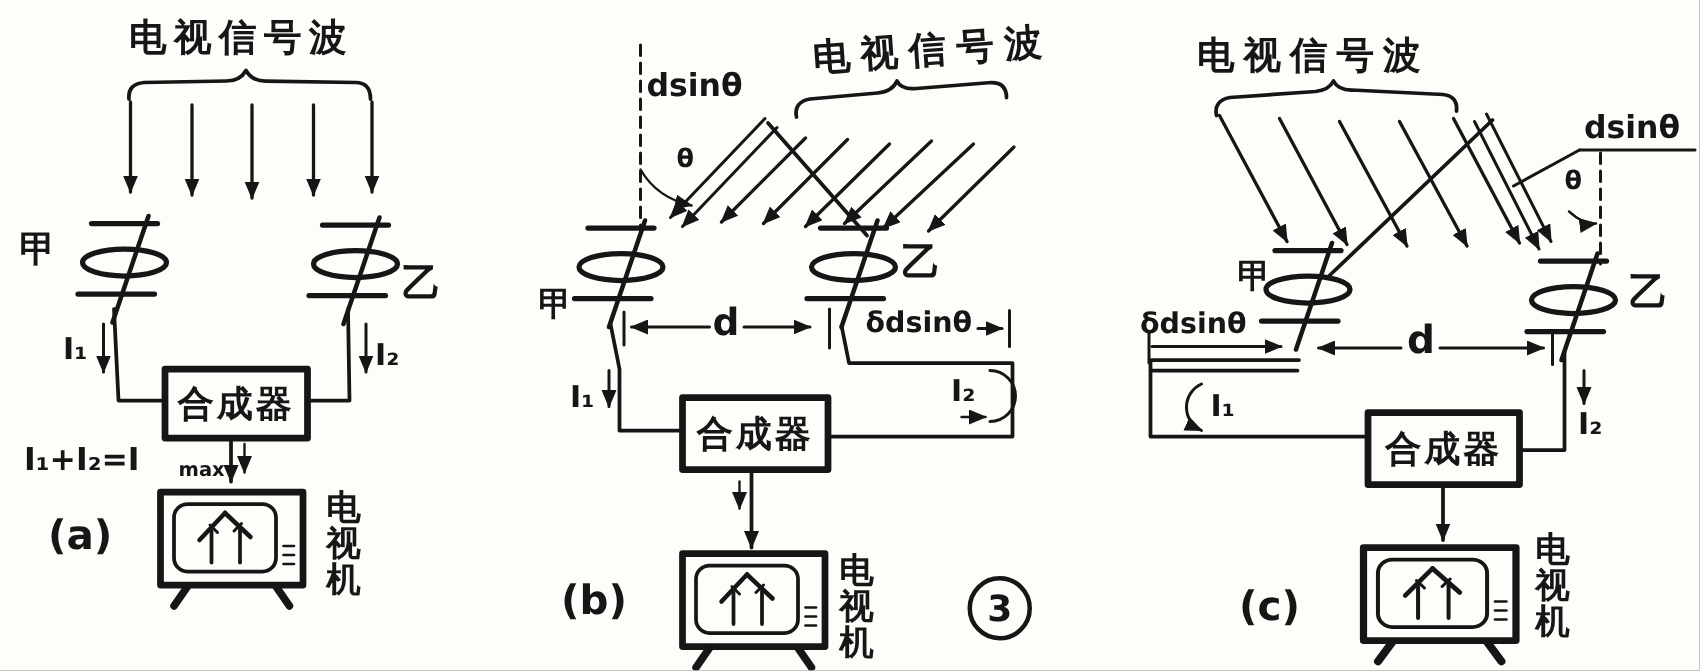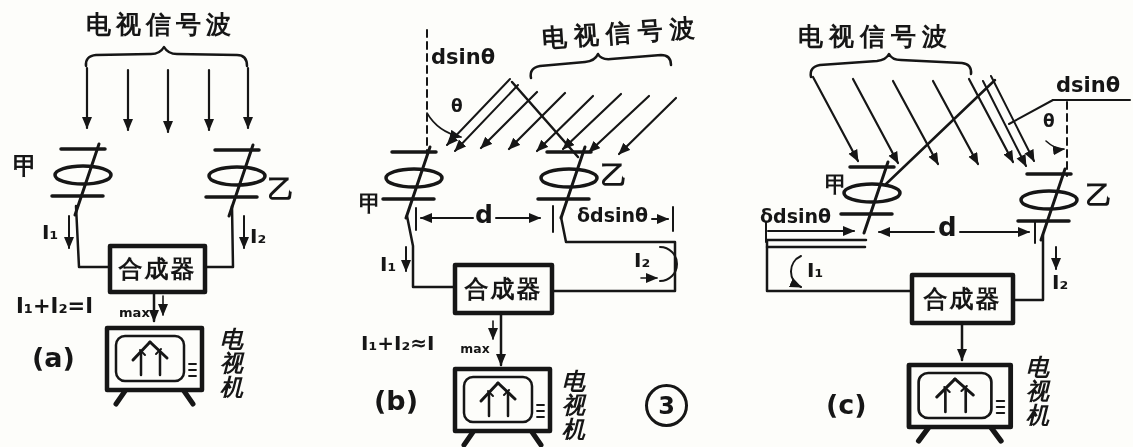--- a/index.html
+++ b/index.html
@@ -2,21 +2,21 @@
 <html><head>
 <meta charset="utf-8">
 <style>
   html,body{margin:0;padding:0;background:#9a9a9a;}
   .canvas{
     position:relative;width:1133px;height:447px;background:#fdfdfa;
     font-family:"DejaVu Sans","Liberation Sans",sans-serif;color:#161616;overflow:hidden;
   }
   .canvas svg.linework{position:absolute;left:0;top:0;}
   .t{position:absolute;font-weight:bold;white-space:nowrap;line-height:1;color:#161616;}
-  .vert{white-space:normal;word-break:break-all;text-align:right;line-height:1.05;font-style:italic;}
+  .vert{white-space:normal;word-break:break-all;text-align:center;line-height:1.05;}
   .boxlabel{display:flex;align-items:center;justify-content:center;letter-spacing:2px;}
   .sub{font-size:0.62em;vertical-align:-0.28em;margin-left:26px;}
   .badge{
     position:absolute;border:3.5px solid #161616;border-radius:50%;
     display:flex;align-items:center;justify-content:center;font-weight:bold;background:#fdfdfa;
   }
   .tilt{transform:rotate(-4deg);transform-origin:left top;}
 </style>
 </head>
 <body>
@@ -184,21 +184,20 @@
   <div class="t" style="left:431px;top:47px;font-size:21px;">dsinθ</div>
   <div class="t" style="left:451px;top:98px;font-size:17px;">θ</div>
   <div class="t tilt" style="left:541px;top:26px;font-size:25px;letter-spacing:7px;">电视信号波</div>
   <div class="t" style="left:359px;top:193px;font-size:22px;">甲</div>
   <div class="t" style="left:601px;top:162px;font-size:26px;">乙</div>
   <div class="t" style="left:475px;top:202px;font-size:25px;">d</div>
   <div class="t" style="left:577px;top:206px;font-size:19px;">δdsinθ</div>
   <div class="t" style="left:380px;top:254px;font-size:20px;">I₁</div>
   <div class="t" style="left:634px;top:250px;font-size:20px;">I₂</div>
   <div class="t boxlabel" style="left:455px;top:265px;width:97px;height:48px;font-size:24px;">合成器</div>
-  <div class="t" style="left:361px;top:333px;font-size:20px;"><span>I₁+I₂≈I</span><span class="sub">max</span></div>
   <div class="t" style="left:374px;top:387px;font-size:27px;">(b)</div>
   <div class="t vert" style="left:557px;top:369px;width:28px;font-size:23px;">电视机</div>
 
   <div class="badge" style="left:645px;top:384px;width:37px;height:37px;font-size:24px;">3</div>
 
   <div class="t" style="left:798px;top:24px;font-size:25px;letter-spacing:6px;">电视信号波</div>
   <div class="t" style="left:1056px;top:75px;font-size:21px;">dsinθ</div>
   <div class="t" style="left:1043px;top:113px;font-size:17px;">θ</div>
   <div class="t" style="left:825px;top:174px;font-size:22px;">甲</div>
   <div class="t" style="left:1086px;top:182px;font-size:26px;">乙</div>

